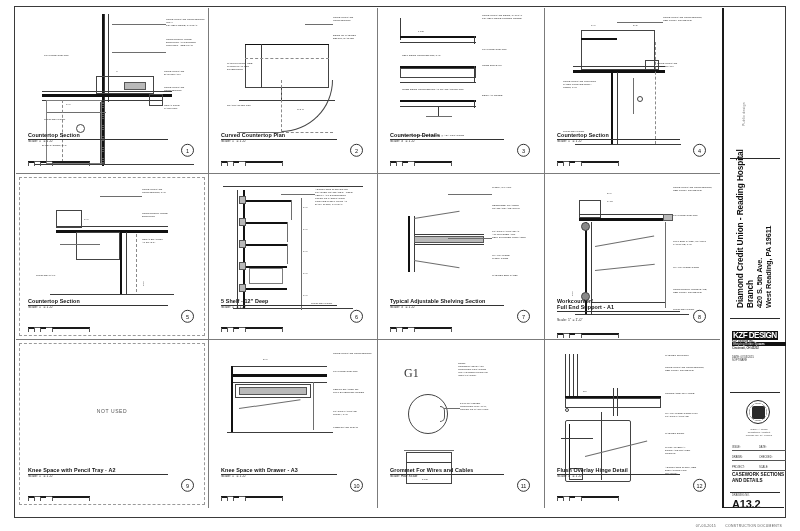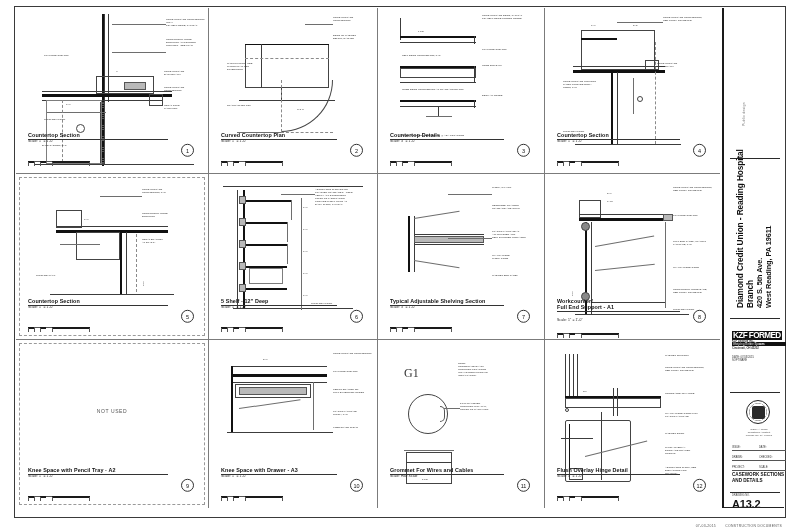--- a/index.html
+++ b/index.html
@@ -755,21 +755,21 @@
 
       <div class="proj-rot">
         <div class="proj-name">Diamond Credit Union - Reading Hospital Branch</div>
         <div class="proj-addr">420 S. 5th Ave.</div>
         <div class="proj-addr" style="margin-top:0;">West Reading, PA 19611</div>
       </div>
 
       <div class="tsep" style="top:310px;"></div>
 
       <div class="firm-logo">
-        <span class="fl-main">KZF FORMED</span>
+        <span class="fl-main">KZF DESIGN</span>
         <span class="fl-sub">Shaping Better Spaces</span>
       </div>
 
       <div class="firm-addr" style="white-space:pre-line;">KZF DESIGN INC.
 700 Broadway Street
 Cincinnati, OH 45202</div>
       <div class="firm-meta" style="white-space:pre-line;">DATE:  07/03/2015
 SOFTWARE</div>
 
       <div class="tsep" style="top:384px;"></div>

